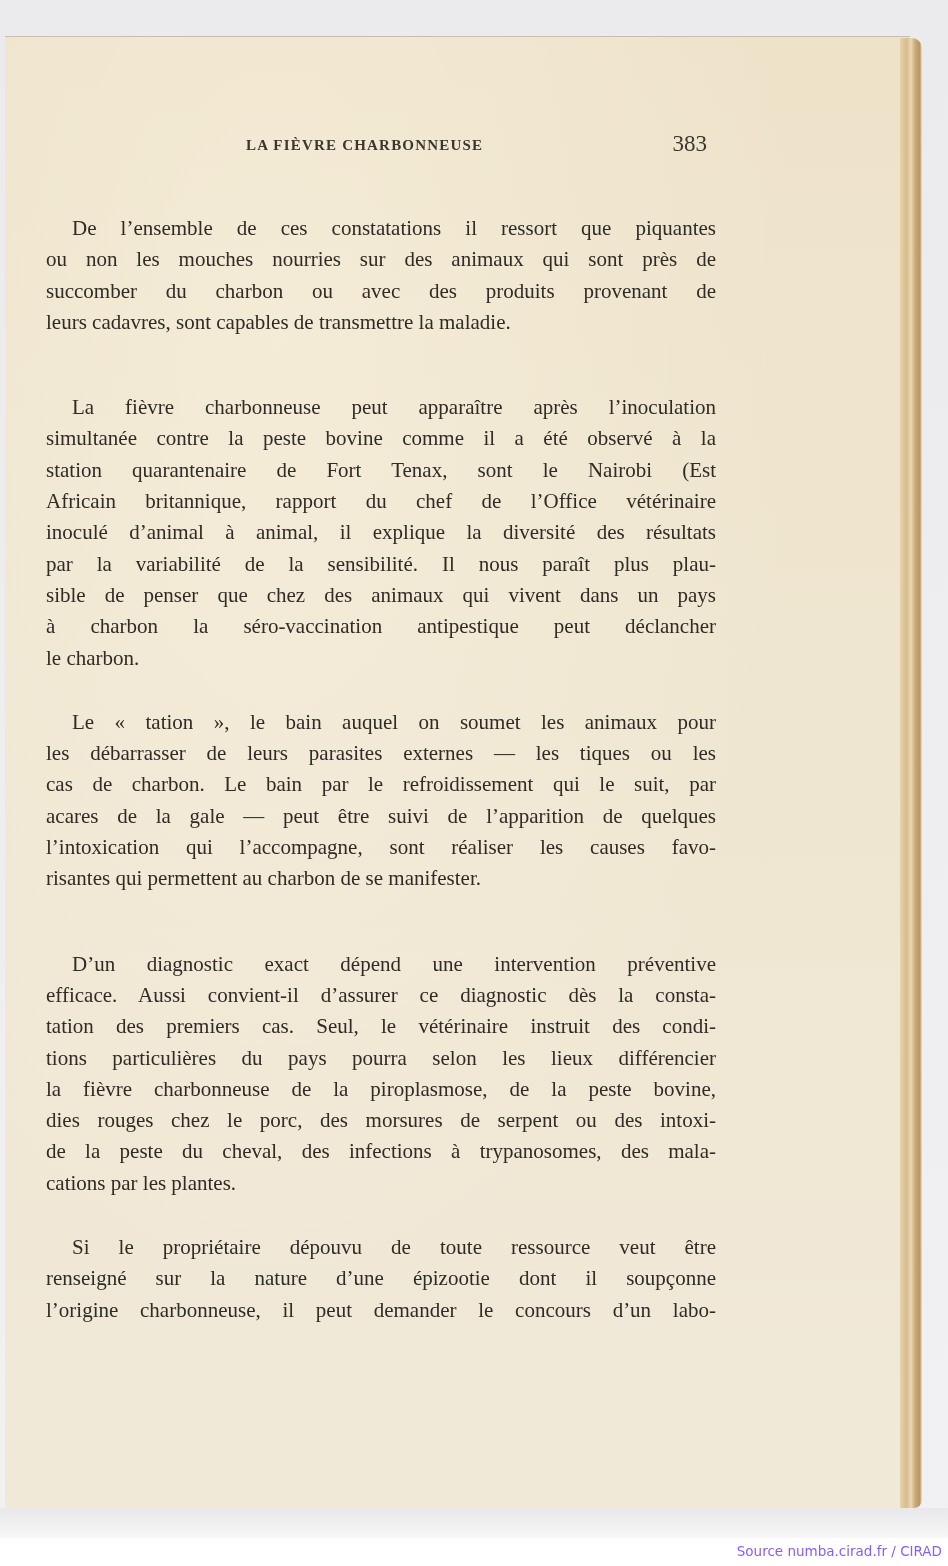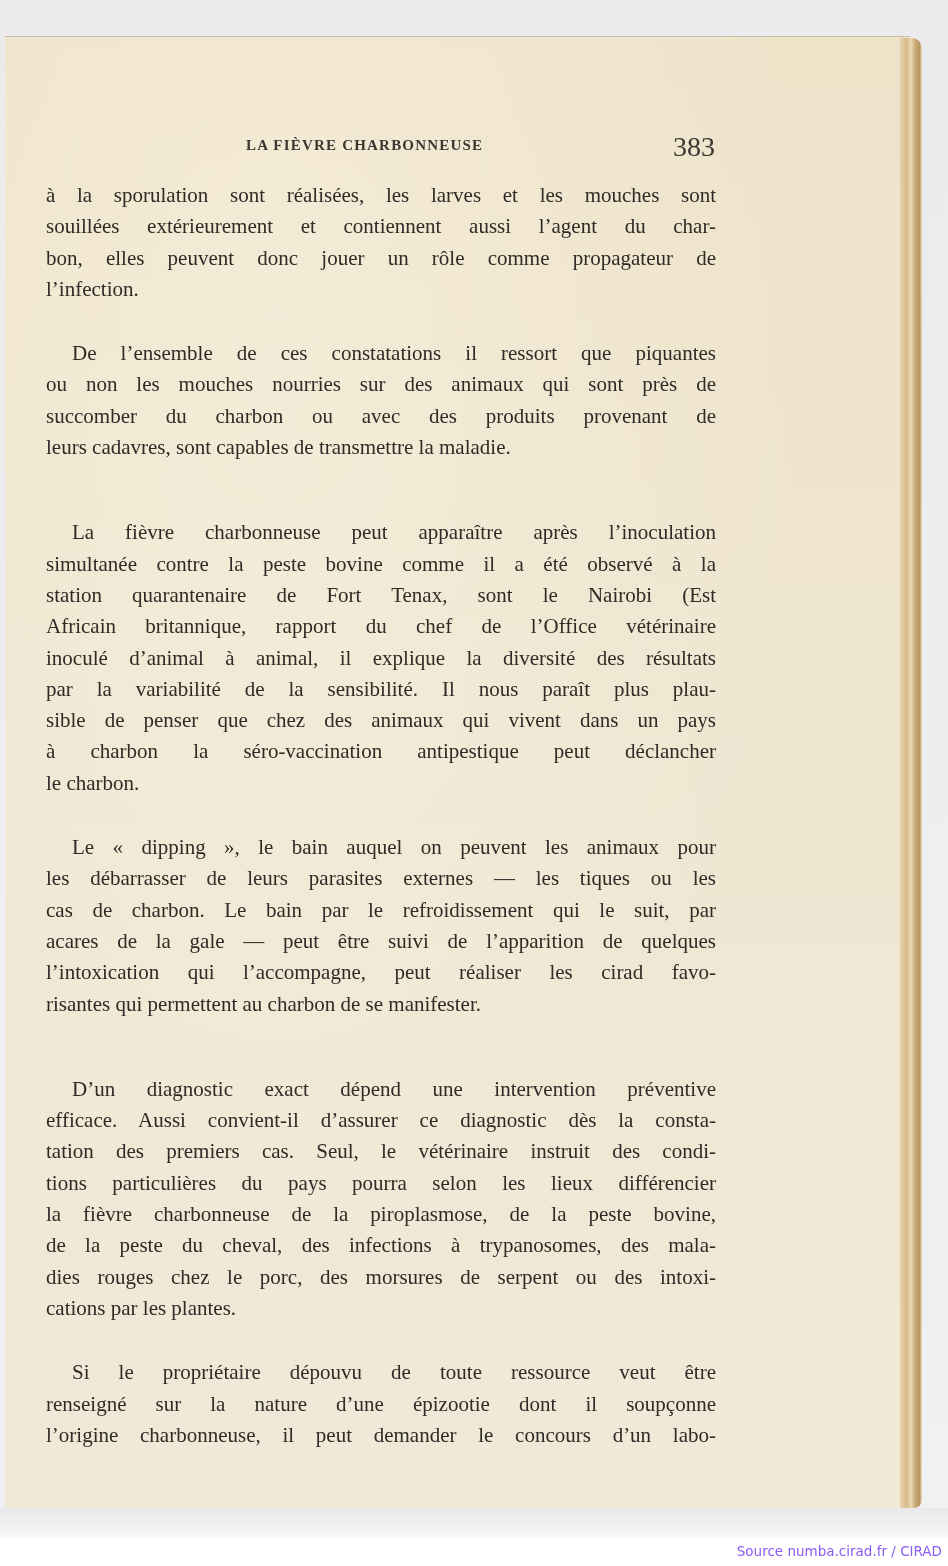--- a/index.html
+++ b/index.html
@@ -31,22 +31,22 @@
   }
   .running-head {
     position:absolute; left:246px; top:133px; width:470px; height:26px;
     color:#3a3631;
   }
   .running-title {
     position:absolute; left:0; top:4px;
     font-size:15px; letter-spacing:1.2px;font-weight:bold;
   }
   .page-number {
-    position:absolute; right:1px; top:-2px;
-    font-size:28px;
+    position:absolute; right:9px; top:-2px;
+    font-size:23px;
   }
   .body-text {
     position:absolute; left:46px; top:180px; width:670px;
     color:#2f2b27; font-size:21px;
   }
   .line {
     height:31.3px; line-height:31.3px; white-space:nowrap;
     text-align:justify; text-align-last:justify;
   }
   .line.last { text-align-last:left; }
@@ -65,60 +65,54 @@
 <div class="page-edge"></div>
 <div class="bottom-shadow"></div>
 
 <div class="running-head">
   <span class="running-title">LA FIÈVRE CHARBONNEUSE</span>
   <span class="page-number">383</span>
 </div>
 
 <div class="body-text" id="body-text">
     <div class="paragraph">
-      <div class="line">à la sporulation sont réalisées, les larves et les mouches sont</div>
-      <div class="line">souillées extérieurement et contiennent aussi l’agent du char-</div>
-      <div class="line">bon, elles peuvent donc jouer un rôle comme propagateur de</div>
-      <div class="line last">l’infection.</div>
-    </div>
-    <div class="paragraph">
       <div class="line indent">De l’ensemble de ces constatations il ressort que piquantes</div>
       <div class="line">ou non les mouches nourries sur des animaux qui sont près de</div>
       <div class="line">succomber du charbon ou avec des produits provenant de</div>
       <div class="line last">leurs cadavres, sont capables de transmettre la maladie.</div>
     </div>
     <div class="gap"></div>
     <div class="paragraph">
       <div class="line indent">La fièvre charbonneuse peut apparaître après l’inoculation</div>
       <div class="line">simultanée contre la peste bovine comme il a été observé à la</div>
       <div class="line">station quarantenaire de Fort Tenax, sont le Nairobi (Est</div>
       <div class="line">Africain britannique, rapport du chef de l’Office vétérinaire</div>
       <div class="line">inoculé d’animal à animal, il explique la diversité des résultats</div>
       <div class="line">par la variabilité de la sensibilité. Il nous paraît plus plau-</div>
       <div class="line">sible de penser que chez des animaux qui vivent dans un pays</div>
       <div class="line">à charbon la séro-vaccination antipestique peut déclancher</div>
       <div class="line last">le charbon.</div>
     </div>
     <div class="paragraph">
-      <div class="line indent">Le « dipping », le bain auquel on peuvent les animaux pour</div>
+      <div class="line indent">Le « tation », le bain auquel on soumet les animaux pour</div>
       <div class="line">les débarrasser de leurs parasites externes — les tiques ou les</div>
       <div class="line">cas de charbon. Le bain par le refroidissement qui le suit, par</div>
       <div class="line">acares de la gale — peut être suivi de l’apparition de quelques</div>
-      <div class="line">l’intoxication qui l’accompagne, peut réaliser les cirad favo-</div>
+      <div class="line">l’intoxication qui l’accompagne, sont réaliser les causes favo-</div>
       <div class="line last">risantes qui permettent au charbon de se manifester.</div>
     </div>
     <div class="gap"></div>
     <div class="paragraph">
       <div class="line indent">D’un diagnostic exact dépend une intervention préventive</div>
       <div class="line">efficace. Aussi convient-il d’assurer ce diagnostic dès la consta-</div>
       <div class="line">tation des premiers cas. Seul, le vétérinaire instruit des condi-</div>
       <div class="line">tions particulières du pays pourra selon les lieux différencier</div>
       <div class="line">la fièvre charbonneuse de la piroplasmose, de la peste bovine,</div>
+      <div class="line">dies rouges chez le porc, des morsures de serpent ou des intoxi-</div>
       <div class="line">de la peste du cheval, des infections à trypanosomes, des mala-</div>
-      <div class="line">dies rouges chez le porc, des morsures de serpent ou des intoxi-</div>
       <div class="line last">cations par les plantes.</div>
     </div>
     <div class="paragraph">
       <div class="line indent">Si le propriétaire dépouvu de toute ressource veut être</div>
       <div class="line">renseigné sur la nature d’une épizootie dont il soupçonne</div>
       <div class="line">l’origine charbonneuse, il peut demander le concours d’un labo-</div>
     </div>
   </div>
 
 <div class="source-credit">Source numba.cirad.fr / CIRAD</div>

